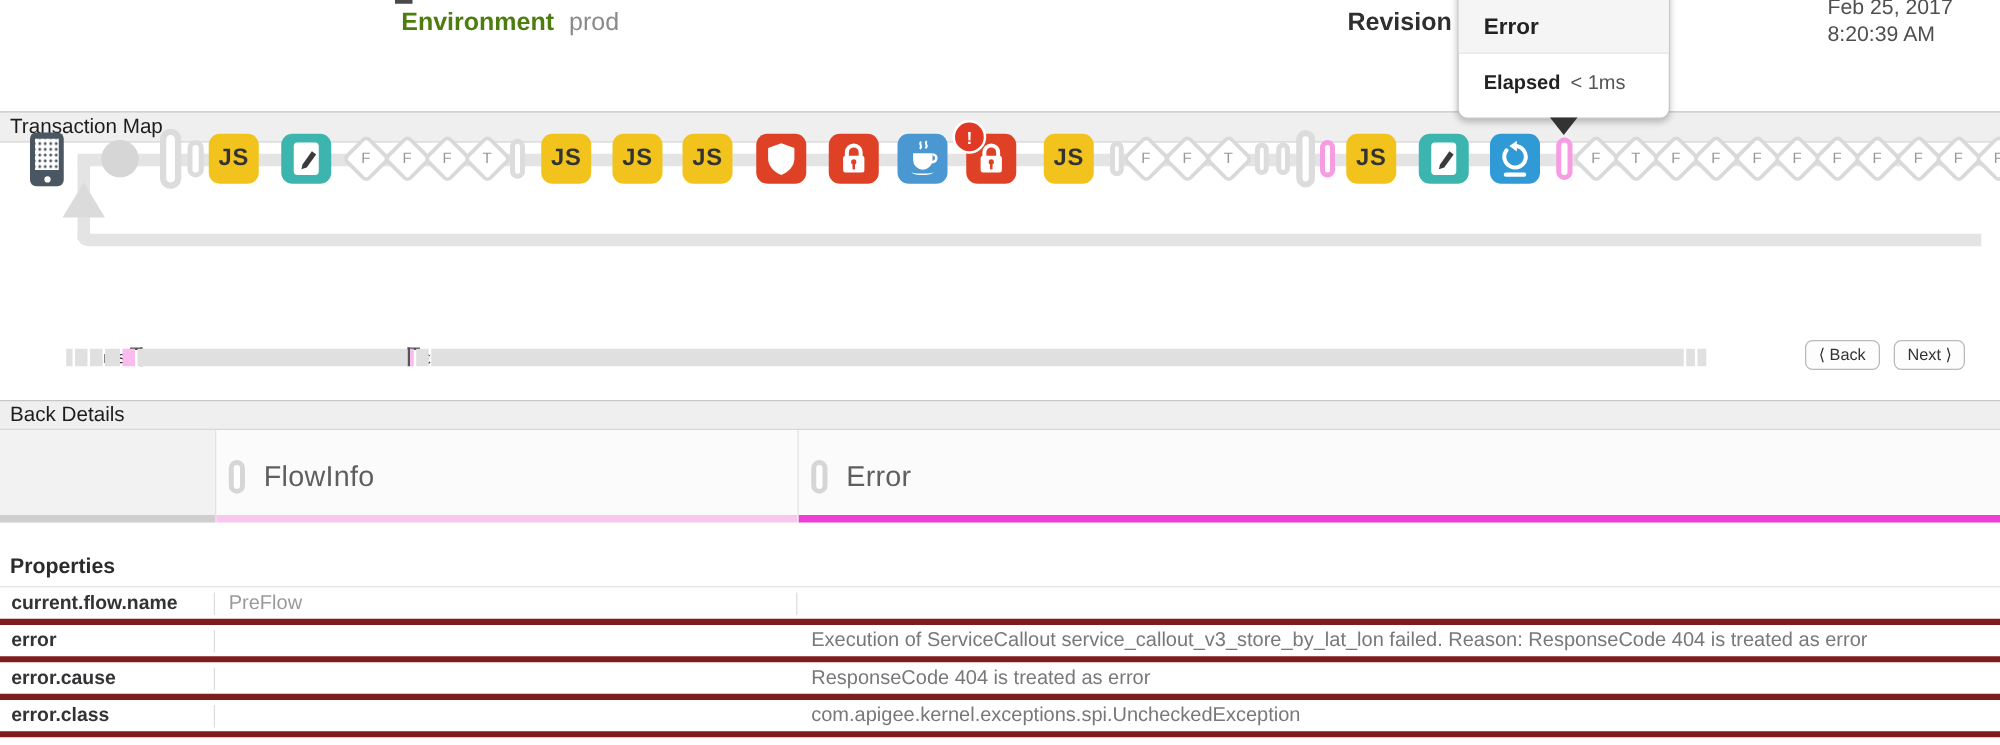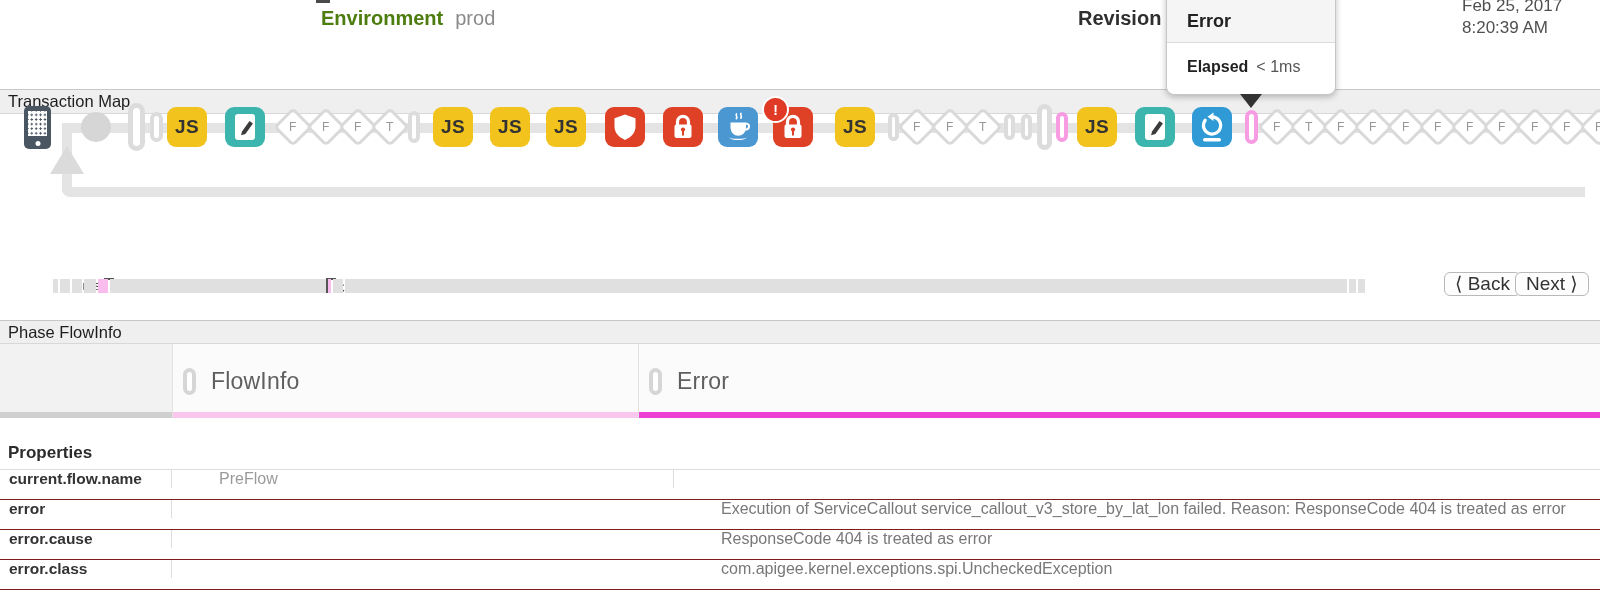--- a/index.html
+++ b/index.html
@@ -65,37 +65,37 @@
   
   .tl-label{position:absolute;top:278px;font-size:13.5px;color:#333;display:flex;align-items:flex-start;}
   #tl-label-1ms{left:75px;}
   #tl-label-eps{left:326px;}
   .corner-r{width:8px;height:13px;border-top:2px solid #555;border-right:2px solid #555;margin-left:3px;}
   .corner-l{width:8px;height:13px;border-top:2px solid #555;border-left:2px solid #555;margin-right:2px;}
   #timeline-bar{position:absolute;left:53px;top:279px;height:14px;display:flex;gap:2px;}
   #timeline-bar div{background:#E0E0E0;height:14px;}
   #timeline-bar div.pink{background:#F9BCEC;}
   .nav-btn{position:absolute;top:272px;height:24px;line-height:22px;border:1px solid #B9B9B9;border-radius:6px;
-           background:#FDFDFD;font-size:19px;color:#333;text-align:center;box-sizing:border-box;padding:0 10px;cursor:default;}
+           background:#FDFDFD;font-size:13px;color:#333;text-align:center;box-sizing:border-box;padding:0 10px;cursor:default;}
   #btn-back{left:1444px;}
   #btn-next{left:1515px;}
 
   
   #tabs{position:absolute;left:0;top:344px;width:1600px;height:74px;display:flex;}
   .tab-spacer{position:relative;width:172px;background:#F2F2F2;box-sizing:border-box;}
   .tab{position:relative;background:#FBFBFB;border-left:1px solid #E2E2E2;display:flex;align-items:center;
        padding-left:10px;box-sizing:border-box;}
   .tab-underline{position:absolute;left:0;right:0;bottom:0;height:6px;}
   .tab-capsule{width:13px;height:27px;border:4px solid #D6D6D6;border-radius:999px;margin-right:15px;box-sizing:border-box;background:#fff;}
   .tab-label{font-size:23px;color:#5f5f5f;letter-spacing:.2px;}
 
   
   #props-title{position:absolute;left:8px;top:443px;font-size:17px;font-weight:bold;color:#2b2b2b;}
   #props-table{position:absolute;left:0;top:469px;width:1600px;border-top:1px solid #DDD;}
-  .prow{display:flex;align-items:flex-start;height:30px;border-bottom:1px solid #7f1d1d;box-sizing:border-box;background:#fff;gap:36px;}
+  .prow{display:flex;align-items:center;height:30px;border-bottom:5px solid #7f1d1d;box-sizing:border-box;background:#fff;}
   .pc{display:flex;align-items:center;box-sizing:border-box;}
   .pc1{width:172px;padding-left:9px;border-right:1px solid #DDD;font-weight:bold;font-size:15.5px;color:#333;}
   .pc2{width:466px;padding-left:11px;border-right:1px solid #DDD;font-size:16px;color:#9A9A9A;}
   .pc3{flex:1;padding-left:11px;font-size:16px;color:#787878;white-space:nowrap;overflow:hidden;}
 </style>
 </head>
 <body>
 
 <div id="page">
 
@@ -268,21 +268,21 @@
       <div style="width: 216px;"></div>
       <div class="pink" style="width: 3px;"></div>
       <div style="width: 10px;"></div>
       <div style="width: 1002px;"></div>
       <div style="width: 7px;"></div>
       <div style="width: 7px;"></div>
     </div>
   <div id="btn-back" class="nav-btn">⟨ Back</div>
   <div id="btn-next" class="nav-btn">Next ⟩</div>
 
-  <div id="pd-bar" class="section-bar">Phase FlowInfo</div>
+  <div id="pd-bar" class="section-bar">Back Details</div>
   <div id="tabs">
     <div class="tab-spacer">
       <div class="tab-underline" style="background:#CFCFCF"></div>
     </div>
   <div class="tab" style="width: 466px;">
         <span class="tab-capsule"></span>
         <span class="tab-label">FlowInfo</span>
         <span class="tab-underline" style="background:#F9C7EE"></span>
       </div>
       <div class="tab" style="flex: 1 1 0%;">

